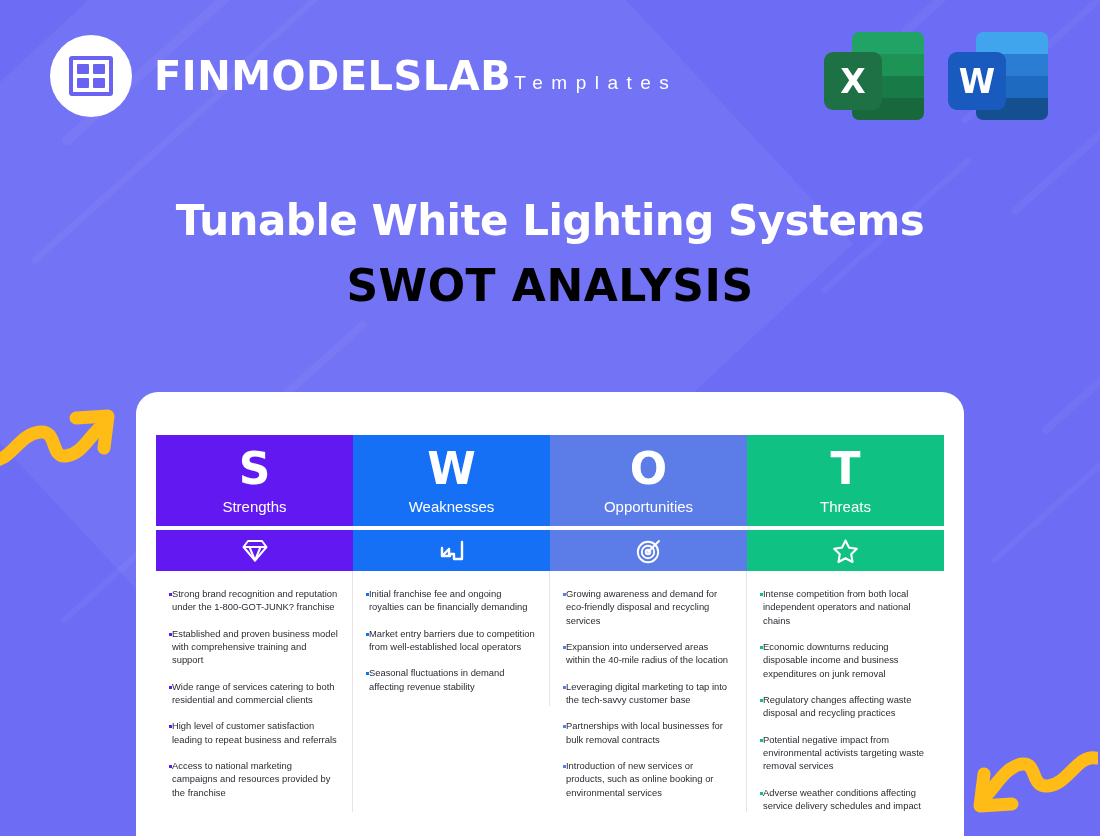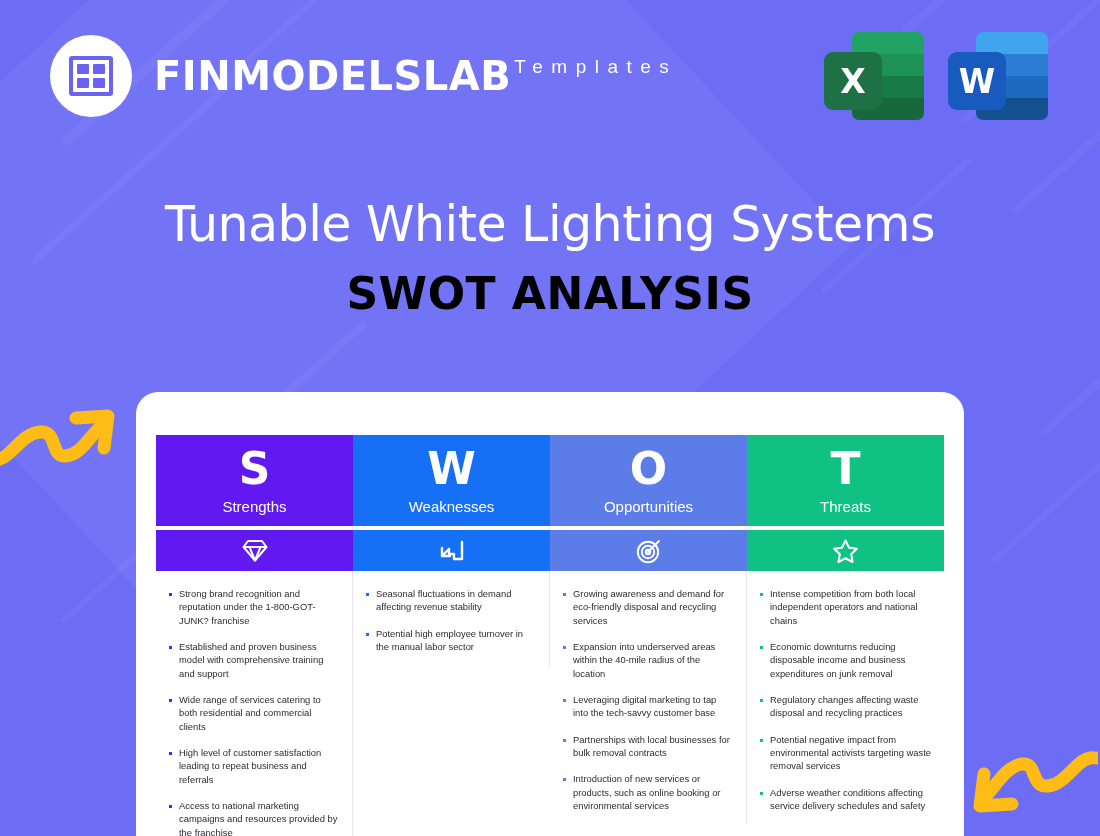--- a/index.html
+++ b/index.html
@@ -53,21 +53,21 @@
   }
   .logo-grid i { background:#6a62f0; display:block; border-radius:1px; }
   .logo-text { display:flex; flex-direction:row; }
   .logo-name {
     color:#fff; font-weight:bold; font-size:40px;
     letter-spacing:0.5px; line-height:1;
     font-family:"DejaVu Sans", sans-serif;
   }
   .logo-sub {
     color:#fff; font-size:19px; letter-spacing:8.5px;
-    margin-top:0; padding-left:3px;
+    margin-top:16px; padding-left:3px;
     font-family:"Liberation Sans", sans-serif;
   }
 
   
   .office-icons {
     position:absolute; right:52px; top:26px;
     display:flex; gap:24px;
   }
   .doc-icon { position:relative; width:100px; height:100px; }
   .doc-sheet {
@@ -84,21 +84,21 @@
     color:#fff; font-weight:bold; font-size:33px;
     font-family:"DejaVu Sans", sans-serif;
   }
 
   
   .title-block {
     position:absolute; top:196px; left:0; right:0;
     text-align:center;
   }
   .title-main {
-    color:#fff; font-weight:normal; font-size:49px;
+    color:#fff; font-weight:bold; font-size:42px;
     letter-spacing:-0.5px; line-height:1.18;
     font-family:"DejaVu Sans", sans-serif;
   }
   .title-sub {
     color:#000000; font-weight:bold; font-size:44px;
     letter-spacing:0.5px; margin-top:14px;
     font-family:"DejaVu Sans", sans-serif;
   }
 
   
@@ -138,21 +138,21 @@
     height:41px; margin-top:4px;
     display:flex; align-items:center; justify-content:center;
   }
   .body-cell {
     padding:16px 13px 0 13px;
     border-right:1px solid #e4e4ea;
   }
   .col:last-child .body-cell { border-right:none; }
 
   .bullet-item {
-    display:flex; gap:7px;
+    display:flex; 
     margin-bottom:13px;
   }
   .bullet-dot {
     flex:0 0 auto;
     width:3px; height:3px;
     margin-top:6px;
   }
   .bullet-text {
     font-size:9.4px; line-height:1.42;
     color:#2b2b33;
@@ -280,25 +280,29 @@
       <div class="icon-cell" style="background:#1670f5">
         <svg width="26" height="24" viewBox="0 0 26 24">
           <path d="M23 3 V20 H15 V15 H10 V10" fill="none" stroke="#fff" stroke-width="2.4" stroke-linejoin="round" stroke-linecap="round"></path>
           <path d="M10 10 L4 16" stroke="#fff" stroke-width="2.4" stroke-linecap="round"></path>
           <path d="M3 9 L3 17 L11 17" fill="none" stroke="#fff" stroke-width="2.4" stroke-linecap="round" stroke-linejoin="round"></path>
         </svg>
       </div>
       <div class="body-cell">
         <div class="bullet-item">
           <div class="bullet-dot" style="background:#1670f5"></div>
+          <div class="bullet-text">Initial franchise fee and ongoing royalties can be financially demanding</div>
+        </div>
+        <div class="bullet-item">
+          <div class="bullet-dot" style="background:#1670f5"></div>
+          <div class="bullet-text">Market entry barriers due to competition from well-established local operators</div>
+        </div>
+        <div class="bullet-item">
+          <div class="bullet-dot" style="background:#1670f5"></div>
           <div class="bullet-text">Seasonal fluctuations in demand affecting revenue stability</div>
-        </div>
-        <div class="bullet-item">
-          <div class="bullet-dot" style="background:#1670f5"></div>
-          <div class="bullet-text">Potential high employee turnover in the manual labor sector</div>
         </div>
       </div>
     </div>
 
     <div class="col">
       <div class="head-cell" style="background:#5c7de8">
         <div class="head-letter">O</div>
         <div class="head-label">Opportunities</div>
       </div>
       <div class="icon-cell" style="background:#5c7de8">
@@ -355,19 +359,19 @@
         <div class="bullet-item">
           <div class="bullet-dot" style="background:#0fc183"></div>
           <div class="bullet-text">Regulatory changes affecting waste disposal and recycling practices</div>
         </div>
         <div class="bullet-item">
           <div class="bullet-dot" style="background:#0fc183"></div>
           <div class="bullet-text">Potential negative impact from environmental activists targeting waste removal services</div>
         </div>
         <div class="bullet-item">
           <div class="bullet-dot" style="background:#0fc183"></div>
-          <div class="bullet-text">Adverse weather conditions affecting service delivery schedules and safety</div>
+          <div class="bullet-text">Adverse weather conditions affecting service delivery schedules and impact</div>
         </div>
       </div>
     </div>
 
   </div>
 </div>
 
 </body></html>

